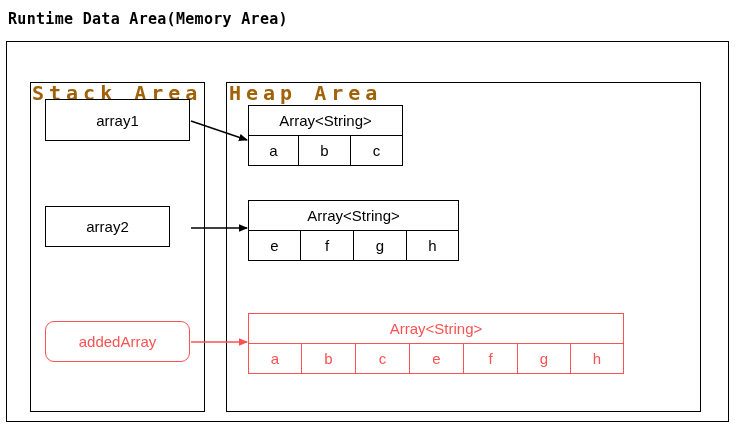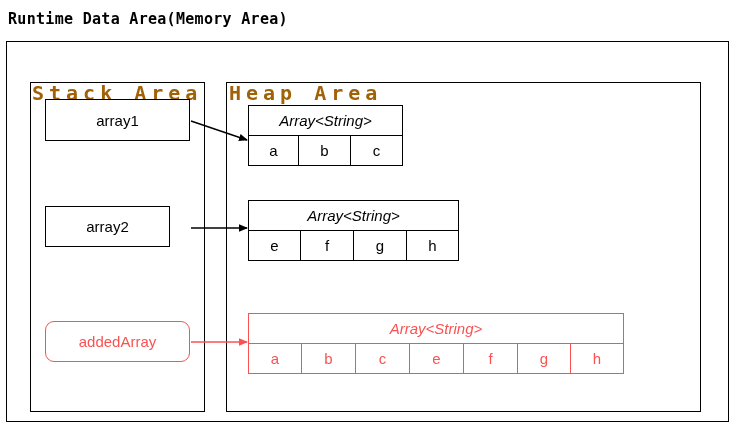--- a/index.html
+++ b/index.html
@@ -100,21 +100,20 @@
     border: 1px solid #000;
     border-bottom: none;
     box-sizing: border-box;
     height: 30px;
     display: flex;
     align-items: center;
     justify-content: center;
     font-size: 15px;
     color: #000;
     background: #fff;
-    font-style: italic;
   }
   .heap-array .arr-cells {
     display: flex;
     border-top: 1px solid #000;
     box-sizing: border-box;
   }
   .heap-array .arr-cell {
     height: 30px;
     box-sizing: border-box;
     border: 1px solid #000;

